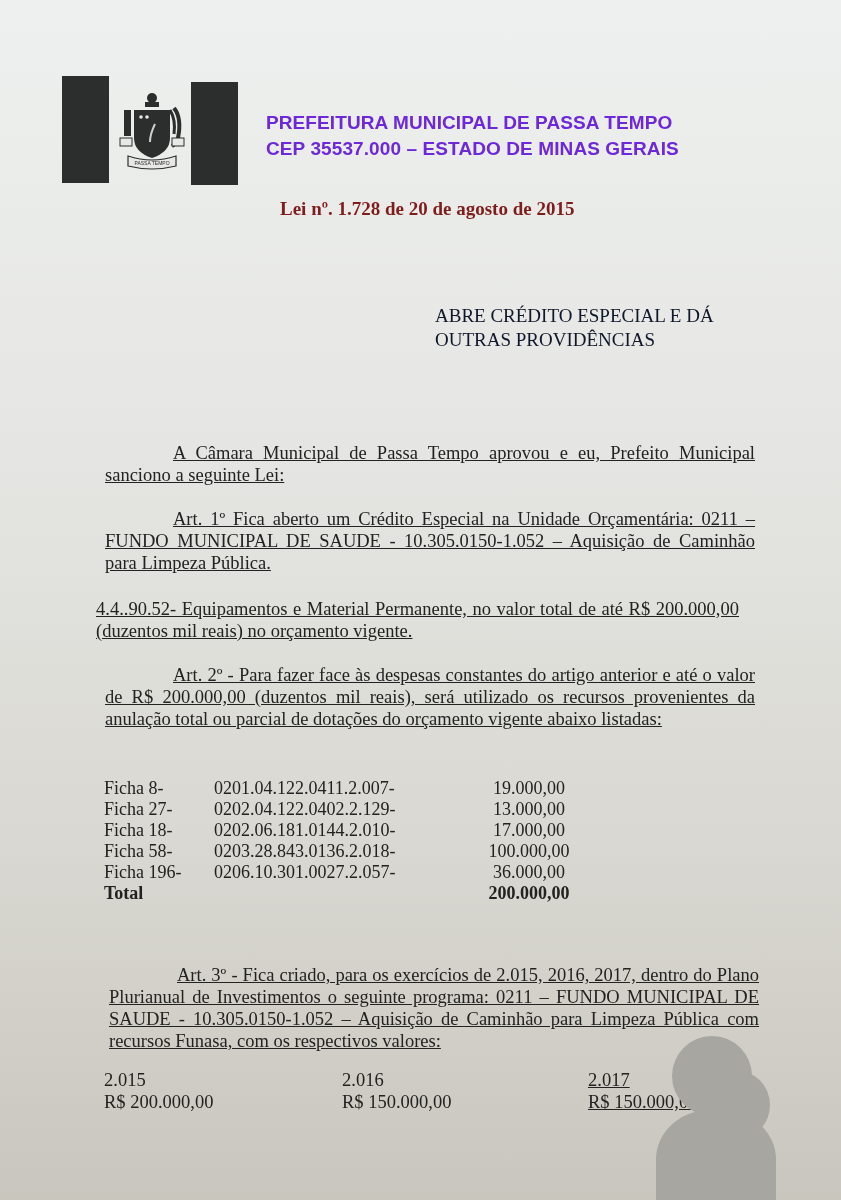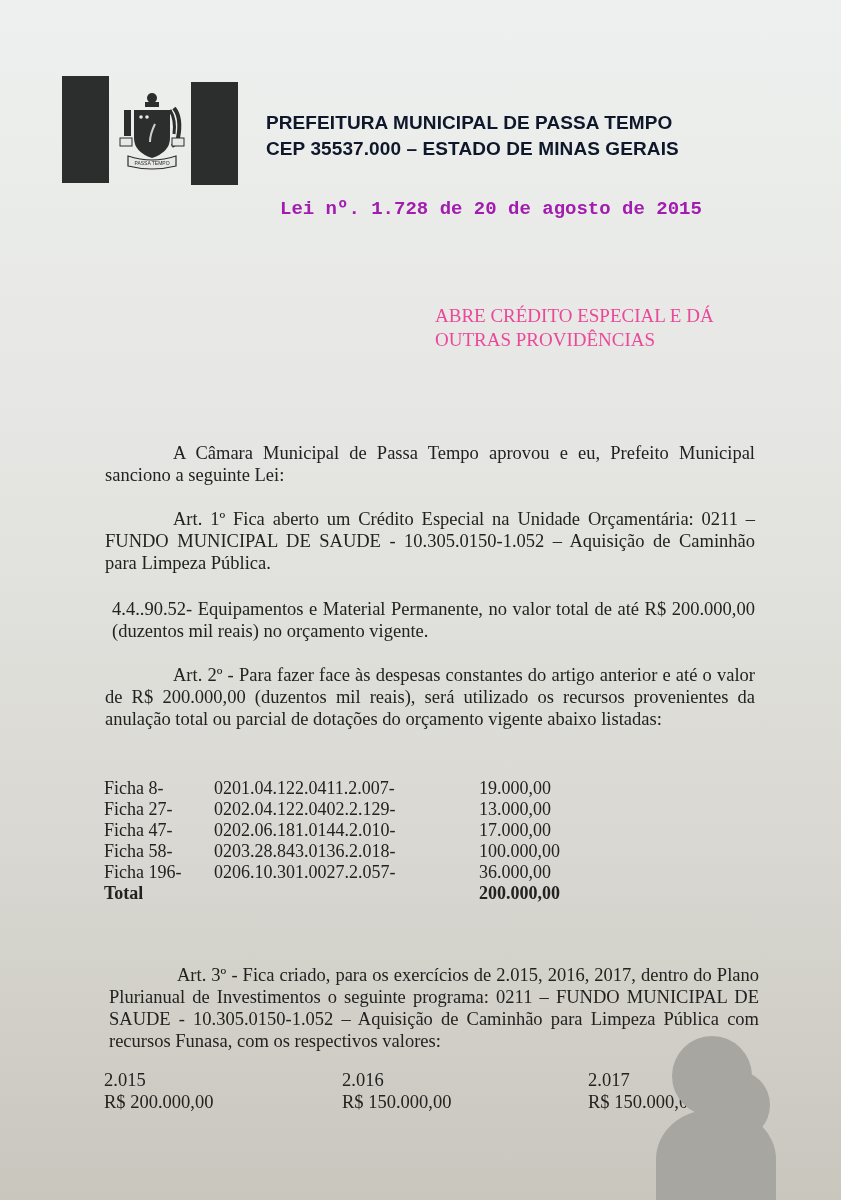--- a/index.html
+++ b/index.html
@@ -7,45 +7,45 @@
     width: 841px; height: 1200px; overflow: hidden; position: relative;
     background: linear-gradient(180deg, #eef0ef 0%, #e6e7e4 35%, #d9d8d2 70%, #c9c6be 100%);
     color: #1e1e1c;
     font-family: "Liberation Serif", "DejaVu Serif", serif;
   }
   .abs { position: absolute; }
   .bar { position: absolute; background: #2c2d2d; }
   .header-text {
     position: absolute; left: 266px; top: 110px;
     font-family: "Liberation Sans", "DejaVu Sans", sans-serif;
-    font-weight: bold; font-size: 19px; line-height: 26px; color: #0f172a;
+    font-weight: bold; font-size: 19px; line-height: 26px; color: #6d28d9;
     letter-spacing: 0.1px;
   }
   .law-title {
     position: absolute; left: 280px; top: 198px;
-    font-weight: bold; font-size: 19px; color: #a21caf; font-family: Liberation Mono, monospace;
+    font-weight: bold; font-size: 19px; color: #7f1d1d;
   }
   .ementa {
     position: absolute; left: 435px; top: 304px;
-    font-size: 19px; line-height: 24px; color: #ec4899;
+    font-size: 19px; line-height: 24px; color: #0f172a;
   }
   .para {
     position: absolute; left: 105px; width: 650px;
-    font-size: 18.5px; line-height: 22px; text-align: justify; color: #222220;
+    font-size: 18.5px; line-height: 22px; text-align: justify; color: #222220; text-decoration: underline;
   }
   .indent { text-indent: 68px; }
   .last-left { text-align-last: left; }
   table.fichas {
     position: absolute; left: 104px; top: 778px;
     border-collapse: collapse; font-size: 18px; color: #222220;
   }
   table.fichas td { padding: 0; height: 21px; line-height: 21px; }
   table.fichas td.c1 { width: 110px; }
   table.fichas td.c2 { width: 265px; }
-  table.fichas td.c3 { width: 100px; text-align: left; }
+  table.fichas td.c3 { width: 100px; text-align: center; }
   table.fichas tr.total td { font-weight: bold; }
   .year-col { position: absolute; font-size: 18.5px; line-height: 22px; color: #222220; }
   .blur {
     position: absolute; background: #a8a6a0; border-radius: 50%;
   }
 </style>
 </head>
 <body>
 
 <div class="bar" style="left:62px; top:76px; width:47px; height:107px;"></div>
@@ -80,37 +80,37 @@
 
 <div class="law-title">Lei nº. 1.728 de 20 de agosto de 2015</div>
 
 <div class="ementa">
   <div>ABRE CRÉDITO ESPECIAL E DÁ</div>
   <div>OUTRAS PROVIDÊNCIAS</div>
 </div>
 
 <p class="para indent last-left abs" style="top:442px; margin:0;">A Câmara Municipal de Passa Tempo aprovou e eu, Prefeito Municipal sanciono a seguinte Lei:</p>
 <p class="para indent last-left abs" style="top:508px; margin:0;">Art. 1º Fica aberto um Crédito Especial na Unidade Orçamentária: 0211 – FUNDO MUNICIPAL DE SAUDE - 10.305.0150-1.052 – Aquisição de Caminhão para Limpeza Pública.</p>
-<p class="para last-left abs" style="top:598px; margin:0; left:112px; width:643px;">4.4..90.52- Equipamentos e Material Permanente, no valor total de até R$ 200.000,00 (duzentos mil reais) no orçamento vigente.</p>
+<p class="para last-left abs" style="top:598px; margin:0; left:96px; width:643px;">4.4..90.52- Equipamentos e Material Permanente, no valor total de até R$ 200.000,00 (duzentos mil reais) no orçamento vigente.</p>
 <p class="para indent last-left abs" style="top:664px; margin:0;">Art. 2º - Para fazer face às despesas constantes do artigo anterior e até o valor de R$ 200.000,00 (duzentos mil reais), será utilizado os recursos provenientes da anulação total ou parcial de dotações do orçamento vigente abaixo listadas:</p>
 
 <table class="fichas">
   <tbody>
     <tr>
       <td class="c1">Ficha 8-</td>
       <td class="c2">0201.04.122.0411.2.007-</td>
       <td class="c3">19.000,00</td>
     </tr>
     <tr>
       <td class="c1">Ficha 27-</td>
       <td class="c2">0202.04.122.0402.2.129-</td>
       <td class="c3">13.000,00</td>
     </tr>
     <tr>
-      <td class="c1">Ficha 47-</td>
+      <td class="c1">Ficha 18-</td>
       <td class="c2">0202.06.181.0144.2.010-</td>
       <td class="c3">17.000,00</td>
     </tr>
     <tr>
       <td class="c1">Ficha 58-</td>
       <td class="c2">0203.28.843.0136.2.018-</td>
       <td class="c3">100.000,00</td>
     </tr>
     <tr>
       <td class="c1">Ficha 196-</td>
@@ -128,20 +128,20 @@
 <p class="para indent last-left abs" style="top:960px; margin:4px;">Art. 3º - Fica criado, para os exercícios de 2.015, 2016, 2017, dentro do Plano Plurianual de Investimentos o seguinte programa: 0211 – FUNDO MUNICIPAL DE SAUDE - 10.305.0150-1.052 – Aquisição de Caminhão para Limpeza Pública com recursos Funasa, com os respectivos valores:</p>
 
 <div class="year-col" style="left:104px; top:1069px; width:120px;">
   <div>2.015</div>
   <div>R$ 200.000,00</div>
 </div>
 <div class="year-col" style="left:342px; top:1069px; width:120px;">
   <div>2.016</div>
   <div>R$ 150.000,00</div>
 </div>
-<div class="year-col" style="left:588px; top:1069px; width:120px;">
+<div class="year-col" style="left:588px; top:1069px; width:120px;text-decoration:underline;">
   <div>2.017</div>
   <div>R$ 150.000,00</div>
 </div>
 
 <div class="blur" style="left:672px; top:1036px; width:80px; height:80px;"></div>
 <div class="blur" style="left:700px; top:1070px; width:70px; height:70px;"></div>
 <div class="blur" style="left:656px; top:1110px; width:120px; height:110px; border-radius: 45% 45% 10% 10%;"></div>
 
 </body></html>

